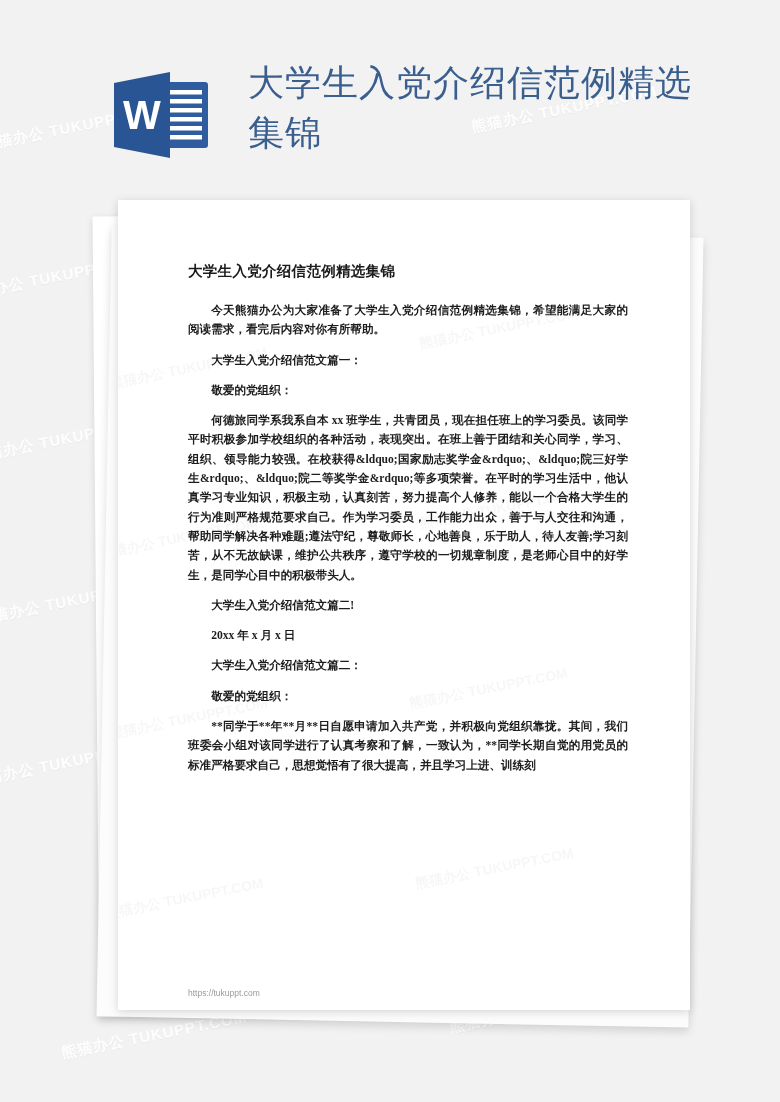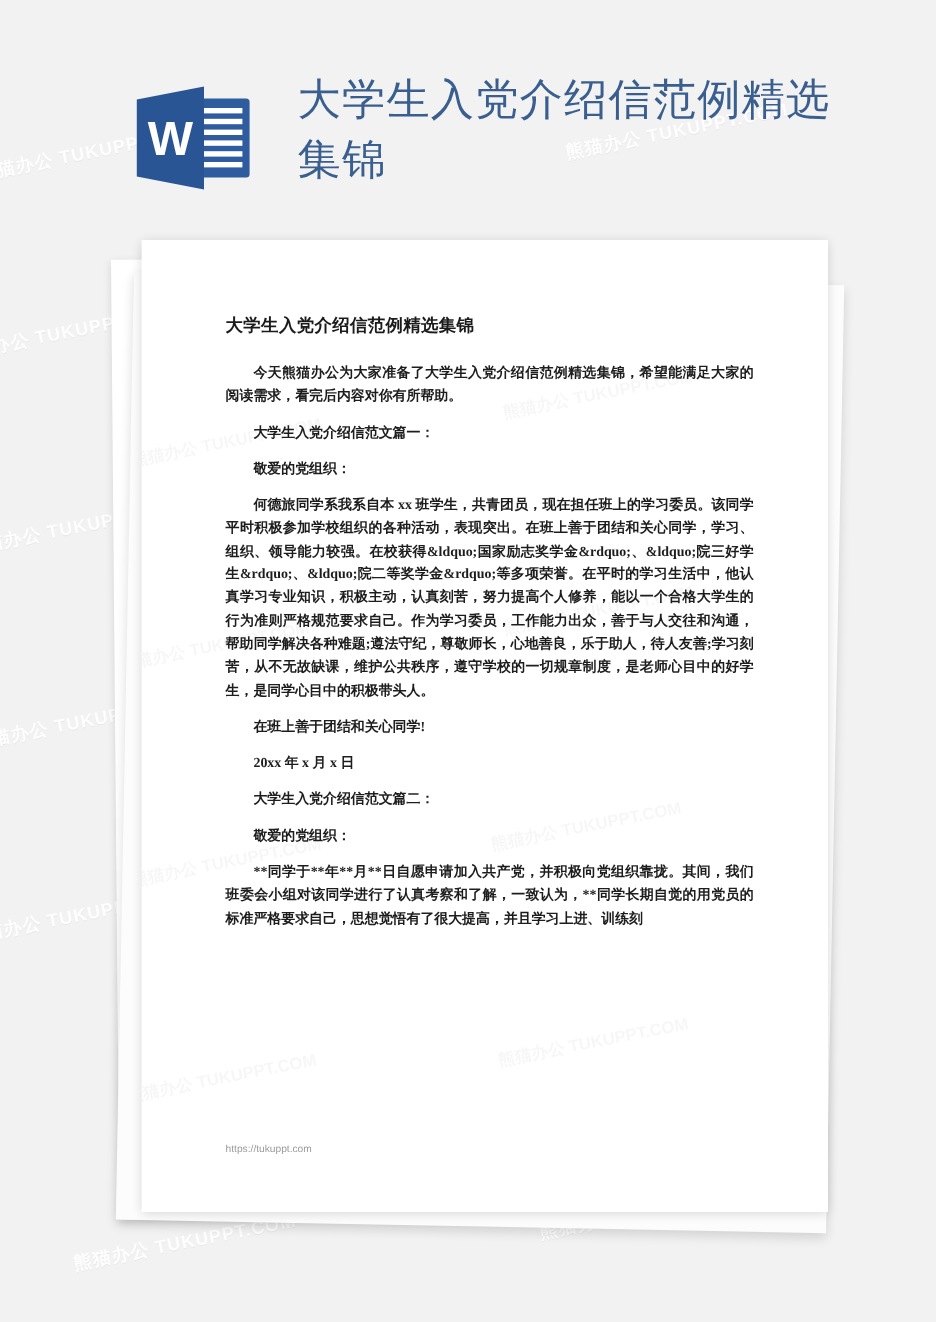--- a/index.html
+++ b/index.html
@@ -121,21 +121,21 @@
     color: #1d1d1d;
     margin: 0 0 11px 0;
     text-align: justify;
     text-indent: 2em;
     word-break: break-all;
     font-weight: bold;
   }
   .doc-footer-url {
     position: absolute;
     left: 70px;
-    top: 752px;
+    top: 788px;
     font-family: "Liberation Sans", "DejaVu Sans", sans-serif;
     font-size: 8.5px;
     color: #9a9a9a;
   }
   .doc-wm {
     position: absolute;
     white-space: nowrap;
     font-family: "Liberation Sans", sans-serif;
     font-weight: bold;
     font-size: 14px;
@@ -207,21 +207,21 @@
       <p class="doc-p">今天熊猫办公为大家准备了大学生入党介绍信范例精选集锦，希望能满足大家的阅读需求，看完后内容对你有所帮助。</p>
 
       <p class="doc-p">大学生入党介绍信范文篇一：</p>
 
       <p class="doc-p">敬爱的党组织：</p>
 
       <p class="doc-p">何德旅同学系我系自本 xx 班学生，共青团员，现在担任班上的学习委员。该同学平时积极参加学校组织的各种活动，表现突出。在班上善于团结和关心同学，学习、组织、领导能力较强。在校获得&amp;ldquo;国家励志奖学金&amp;rdquo;、&amp;ldquo;院三好学生&amp;rdquo;、&amp;ldquo;院二等奖学金&amp;rdquo;等多项荣誉。在平时的学习生活中，他认真学习专业知识，积极主动，认真刻苦，努力提高个人修养，能以一个合格大学生的行为准则严格规范要求自己。作为学习委员，工作能力出众，善于与人交往和沟通，帮助同学解决各种难题;遵法守纪，尊敬师长，心地善良，乐于助人，待人友善;学习刻苦，从不无故缺课，维护公共秩序，遵守学校的一切规章制度，是老师心目中的好学生，是同学心目中的积极带头人。</p>
 
 
 
-      <p class="doc-p">在班上善于团结和关心同学!</p>
+      <p class="doc-p">大学生入党介绍信范文篇二!</p>
 
 
       <p class="doc-p">20xx 年 x 月 x 日</p>
 
       <p class="doc-p">大学生入党介绍信范文篇二：</p>
 
       <p class="doc-p">敬爱的党组织：</p>
 
       <p class="doc-p">**同学于**年**月**日自愿申请加入共产党，并积极向党组织靠拢。其间，我们班委会小组对该同学进行了认真考察和了解，一致认为，**同学长期自觉的用党员的标准严格要求自己，思想觉悟有了很大提高，并且学习上进、训练刻</p>
 

